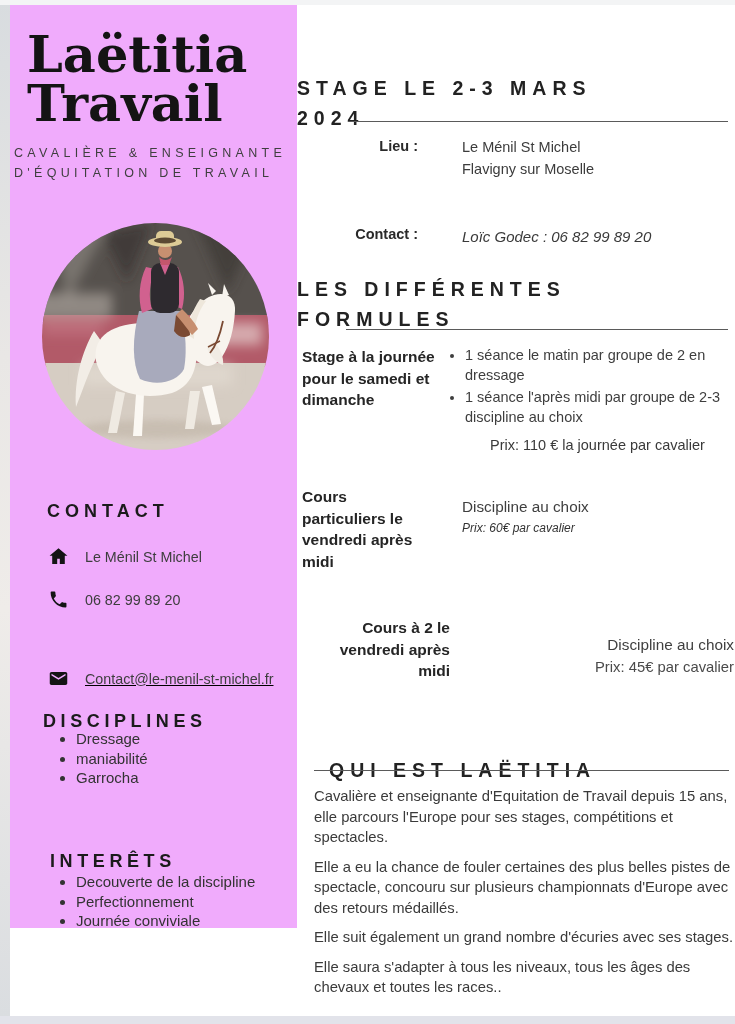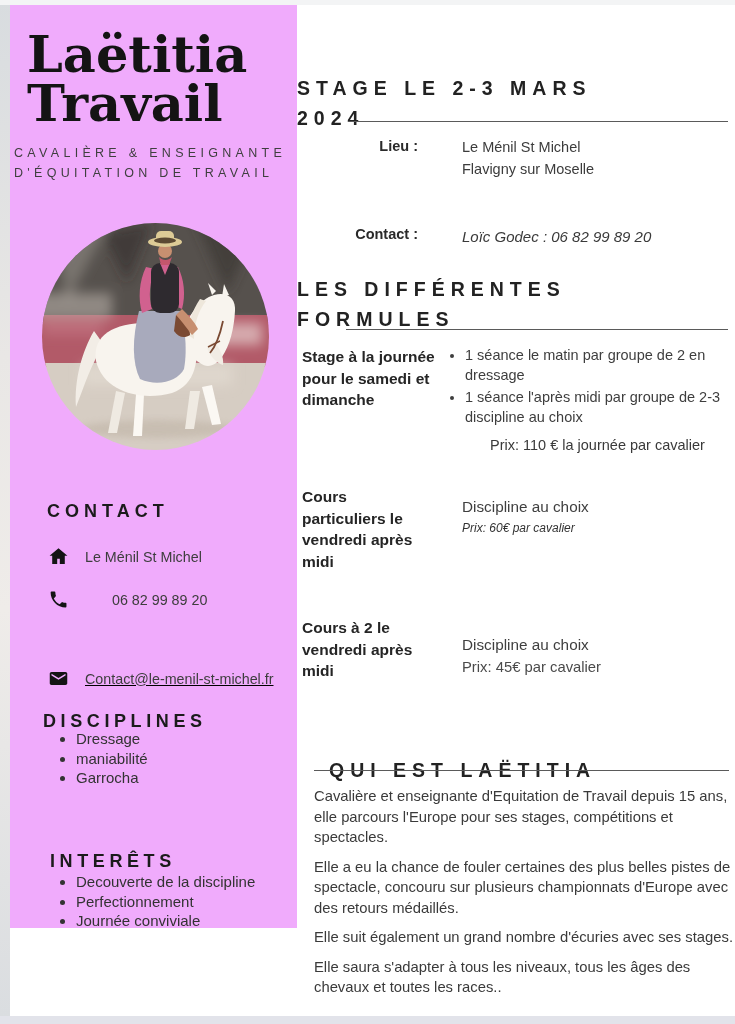--- a/index.html
+++ b/index.html
@@ -24,21 +24,21 @@
 
   .side-heading{position:absolute;font-weight:700;font-size:18px;letter-spacing:5px;color:#1b1b1b;white-space:nowrap;}
   .h-contact{left:37px;top:486px;}
   .h-disciplines{left:33px;top:696px;letter-spacing:4.6px;}
   .h-interets{left:40px;top:836px;letter-spacing:4.6px;}
 
   .contact-row{position:absolute;left:38px;display:flex;align-items:center;}
   .contact-row .cicon{width:21px;height:21px;flex:none;}
   .contact-row .cicon svg{display:block;width:21px;height:21px;fill:#141414;}
   .contact-row .ctext{margin-left:16px;font-size:14.3px;color:#3d3d3d;white-space:nowrap;}
-  .r-home{top:546px;}.r-phone{top:589px;gap:27px;}.r-mail{top:668px;text-decoration:underline;}
+  .r-home{top:546px;}.r-phone{top:589px;}.r-mail{top:668px;text-decoration:underline;}
 
   ul.side-list{position:absolute;left:46px;margin:0;padding:0 0 0 20px;list-style:disc;}
   ul.side-list li{font-size:15px;line-height:19.5px;color:#333333;margin:0;}
   .l-disciplines{top:729px;}
   .l-interets{top:872px;}
 
   
   .main-title{position:absolute;left:297px;width:438px;font-weight:700;
     color:#222222;font-size:19.5px;letter-spacing:6px;line-height:30px;}
   .t-stage{top:60px;}
@@ -55,21 +55,21 @@
   .info-label{text-align:right;font-weight:700;font-size:14.5px;color:#2a2a2a;padding-top:2px;}
   .info-value{font-size:14.5px;color:#3c3c3c;line-height:22px;}
   .info-value.italic{font-style:italic;font-size:15px;color:#3a3a3a;padding-top:2px;}
 
   .formula{position:absolute;left:302px;width:432px;display:flex;align-items:flex-start;}
   .formula-label{flex:none;width:148px;font-weight:700;font-size:15.5px;line-height:21.5px;
     color:#252525;white-space:pre-line;padding-top:2px;}
   .formula-right{flex:1;min-width:0;}
   .f1{top:344px;}
   .f2{top:484px;}
-  .f3{top:615px;}
+  .f3{top:615px;text-align:right;}
   .formula-right ul{margin:2px 0 0 0;padding:0 8px 0 15px;list-style:disc;}
   .formula-right ul li{font-size:14.5px;line-height:19.5px;color:#3e3e3e;white-space:pre-line;margin:0 0 3px 0;}
   .price-main{margin-top:10px;font-size:14.5px;color:#3a3a3a;margin-left:40px;}
   .pad .detail{font-size:15.3px;color:#3f3f3f;line-height:20px;}
   .f2 .formula-right{margin-top:13px;padding-left:12px;}
   .f3 .formula-right{margin-top:20px;padding-left:12px;}
   .price-italic{margin-top:4px;font-style:italic;font-size:12px;color:#333333;}
   .price-plain{margin-top:4px;font-size:14.8px;color:#4a4a4a;}
 
   .about-paragraphs{position:absolute;left:314px;top:786px;width:420px;}

